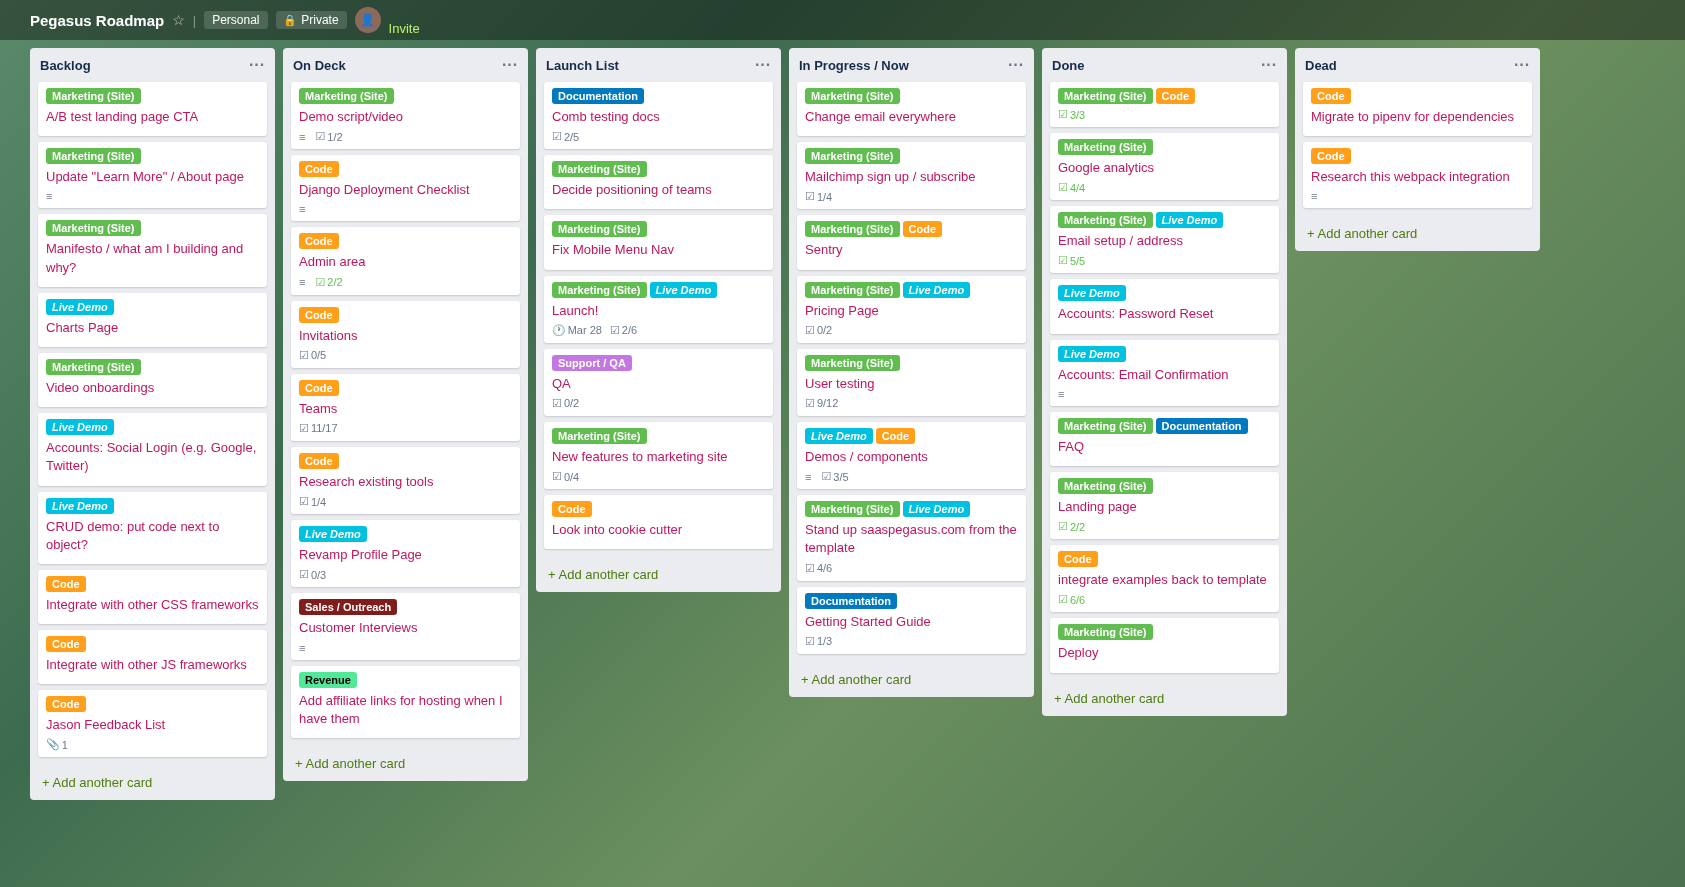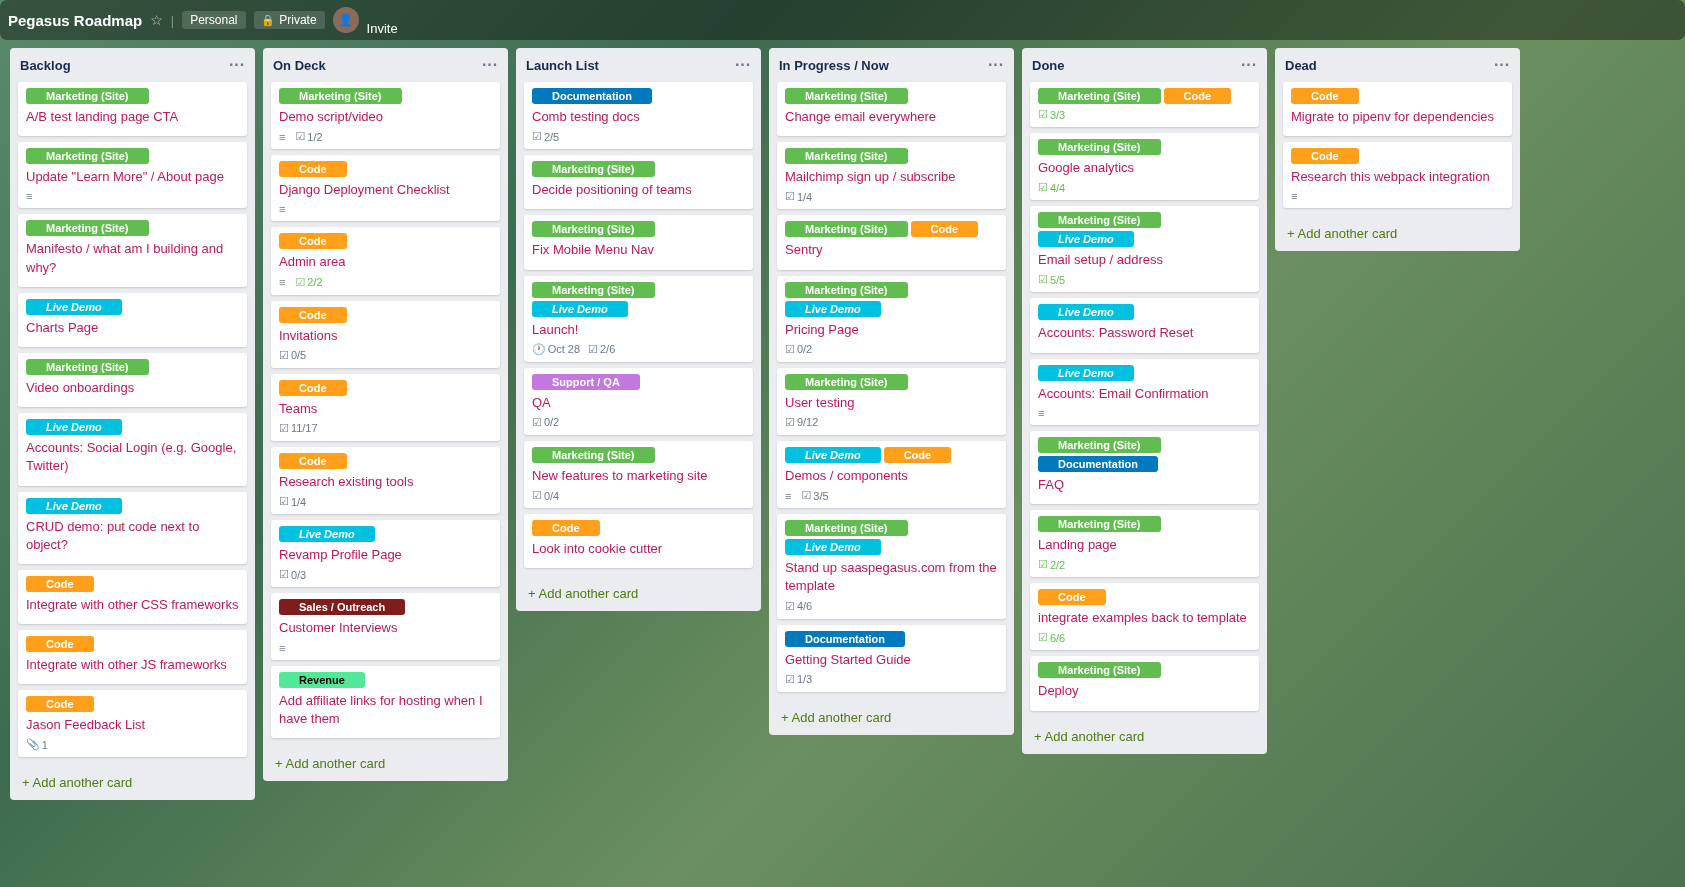--- a/index.html
+++ b/index.html
@@ -21,25 +21,24 @@
       z-index: 1;
       display: flex;
       flex-direction: column;
       height: 887px;
     }
     
     .header {
       background: rgba(0,0,0,0.4);
       display: flex;
       align-items: center;
-      padding: 0 8px;
+      padding: 0 30px;
       height: 40px;
       gap: 8px;
       flex-shrink: 0;
-      border-radius: 7px;
     }
     .header-title {
       color: #fff;
       font-weight: 700;
       font-size: 15px;
     }
     .header-star { color: #ccc; font-size: 14px; cursor: pointer; }
     .header-sep { color: rgba(255,255,255,0.4); }
     .header-badge {
       display: flex; align-items: center; gap: 4px;
@@ -53,33 +52,34 @@
     .avatar {
       width: 26px; height: 26px;
       border-radius: 50%;
       background: #8a6a5a;
       display: flex; align-items: center; justify-content: center;
       color: #fff;
       font-size: 12px;
       overflow: hidden;
     }
     .header-invite {
-      color: #ffffff;
+      color: #bef264;
       font-size: 13px;
       cursor: pointer;
       margin-top: 16px;
     }
     
     .board {
       display: flex;
       gap: 8px;
       padding: 8px 10px;
       overflow-x: auto;
       flex: 1;
       align-items: flex-start;
+      margin-left: 20px;
     }
     .column {
       background: #ebecf0;
       border-radius: 4px;
       width: 245px;
       min-width: 245px;
       max-height: calc(887px - 56px);
       display: flex;
       flex-direction: column;
       flex-shrink: 0;
@@ -108,21 +108,21 @@
       cursor: pointer;
     }
     .card-labels {
       display: flex;
       flex-wrap: wrap;
       gap: 3px;
       margin-bottom: 4px;
     }
     .label {
       border-radius: 3px;
-      padding: 2px 20px;
+      padding: 2px 6px;
       font-size: 11px;
       font-weight: 700;
       color: #fff;
       display: inline-block;
     }
     .label-marketing { background: #61bd4f; }
     .label-code { background: #ff9f1a; }
     .label-livedemo { background: #00c2e0; font-style: italic; }
     .label-documentation { background: #0079bf; }
     .label-support { background: #c377e0; }
@@ -413,21 +413,21 @@
           </div>
           <div class="card">
             <div class="card-labels">
               <span class="label label-marketing">Marketing (Site)</span>
               <span class="label label-livedemo">Live Demo</span>
             </div>
             <div class="card-title">Launch!</div>
             <div class="card-meta">
               <span class="card-meta-item">
                 <span>🕐</span> 
-                <span>Oct 28</span>
+                <span>Mar 28</span>
               </span>
               <span class="card-meta-item">
                 <span>☑</span> 
                 <span>2/6</span>
               </span>
             </div>
           </div>
           <div class="card">
             <div class="card-labels">
               <span class="label label-support">Support / QA</span>

